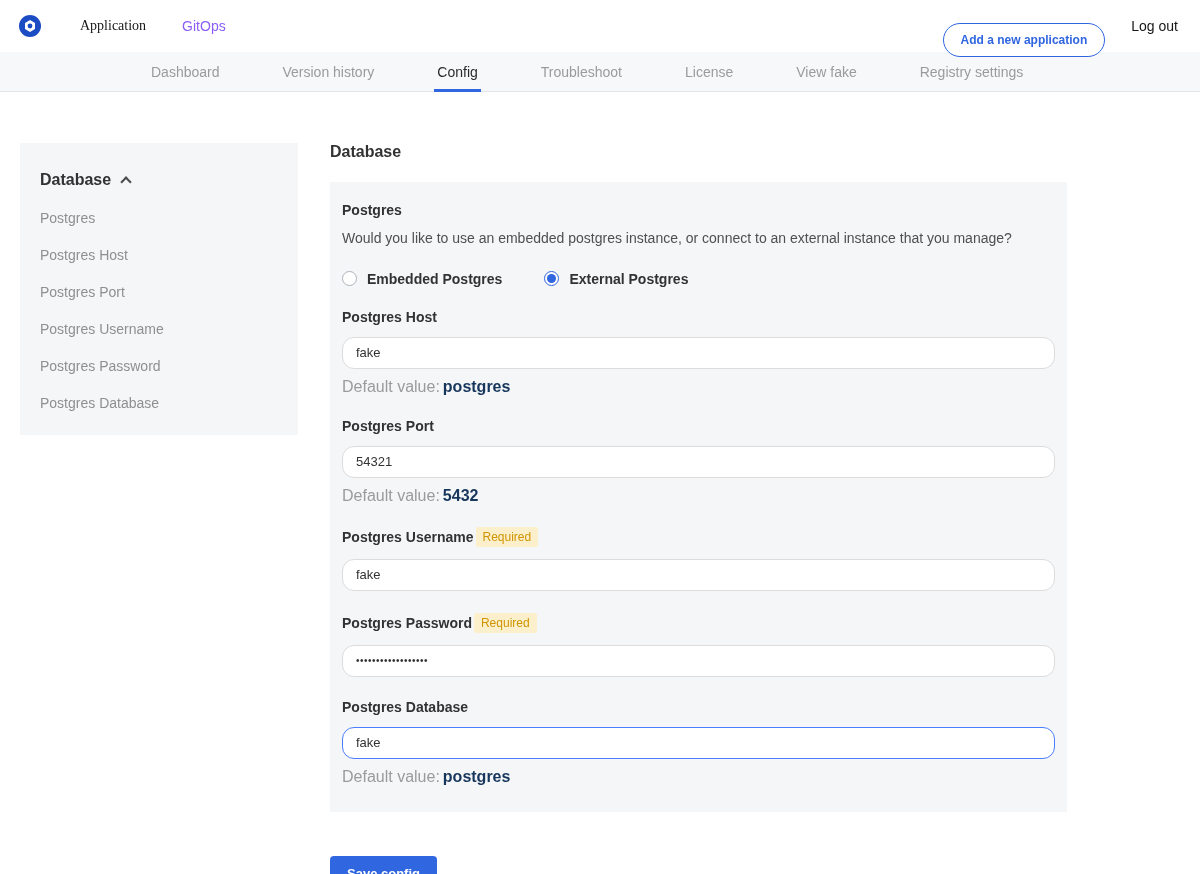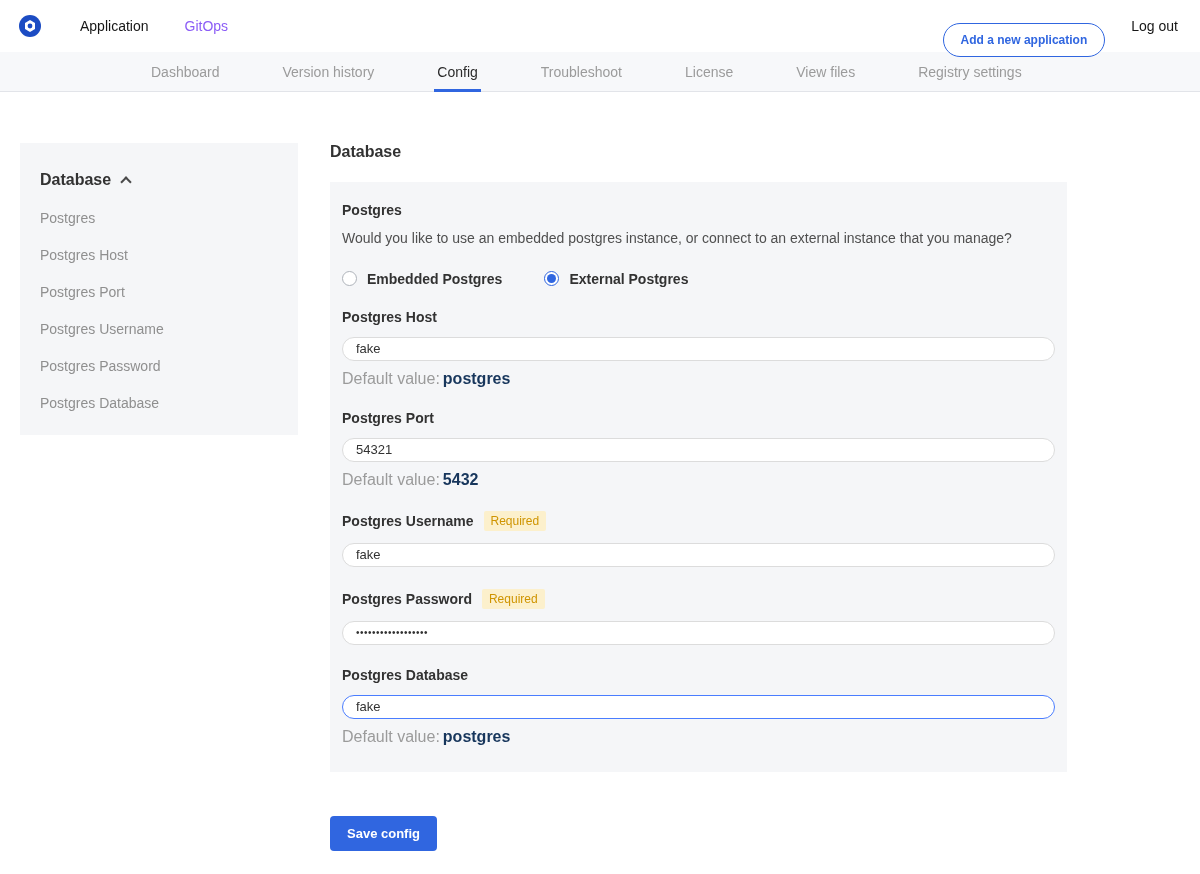--- a/index.html
+++ b/index.html
@@ -11,21 +11,21 @@
 
   
   .header {
     display:flex; align-items:center; height:52px; padding:0 22px 0 10px;
     background:#fff;
   }
   .logo { width:24px; height:24px; margin:0 38px 0 8px; flex:0 0 auto; }
   .header-tab {
     font-size:14px; margin-right:36px; cursor:pointer; color:#8b5cf6;
   }
-  .header-tab.active { color:#161616; }
+  .header-tab.active { color:#161616;font-family:Liberation Serif, serif; }
   .header-spacer { flex:1; }
   .add-app-btn {
     border:1px solid #3066e0; color:#3066e0; background:#fff;
     font-family:inherit; font-weight:bold; font-size:12px;
     padding:9px 17px; border-radius:18px; margin-right:26px; cursor:pointer;margin-top:28px;
   }
   .logout { font-size:14px; color:#161616; cursor:pointer; }
 
   
   .subnav {
@@ -78,25 +78,25 @@
   .radio.checked { border-color:#3066e0; }
   .radio.checked::after {
     content:''; position:absolute; top:2px; left:2px; right:2px; bottom:2px;
     background:#3066e0; border-radius:50%;
   }
   .radio-label { font-size:14px; font-weight:bold; color:#323232; }
 
   .field-label-row { display:flex; align-items:center; margin:22px 0 0; }
   .field-label { font-size:14px; font-weight:bold; }
   .required-badge {
-    margin-left:10px; font-size:12px; color:#cf9400; background:#fcf0cc;
+    margin-left:2px; font-size:12px; color:#cf9400; background:#fcf0cc;
     padding:3px 7px; border-radius:2px;
   }
   .text-input {
-    display:block; width:100%; height:24px; margin-top:12px; padding:0 13px;
+    display:block; width:100%; height:32px; margin-top:12px; padding:0 13px;
     border:1px solid #dcdcdc; border-radius:12px; background:#fff;
     font-family:inherit; font-size:13px; color:#323232; outline:none;
   }
   .text-input.focused { border:1px solid #4a7dff; }
   .password-input { font-size:10px; letter-spacing:0.5px; }
   .helper { font-size:16px; color:#9b9b9b; margin:9px 0 0; }
   .helper-value { font-weight:bold; color:#17365c; margin-left:3px; }
 
   .save-btn {
     margin:44px 0 18px; background:#3066e0; color:#fff; font-family:inherit;
@@ -121,21 +121,21 @@
   <button class="add-app-btn">Add a new application</button>
   <span class="logout">Log out</span>
 </div>
 
 <div class="subnav">
   <span class="subnav-item">Dashboard</span>
   <span class="subnav-item">Version history</span>
   <span class="subnav-item active">Config</span>
   <span class="subnav-item">Troubleshoot</span>
   <span class="subnav-item">License</span>
-  <span class="subnav-item">View files</span>
+  <span class="subnav-item">View fake</span>
   <span class="subnav-item">Registry settings</span>
 </div>
 
 <div class="layout">
 
   <div class="sidebar">
     <div class="sidebar-group">
       <span>Database</span>
       <span class="chevron-up"></span>
     </div>

